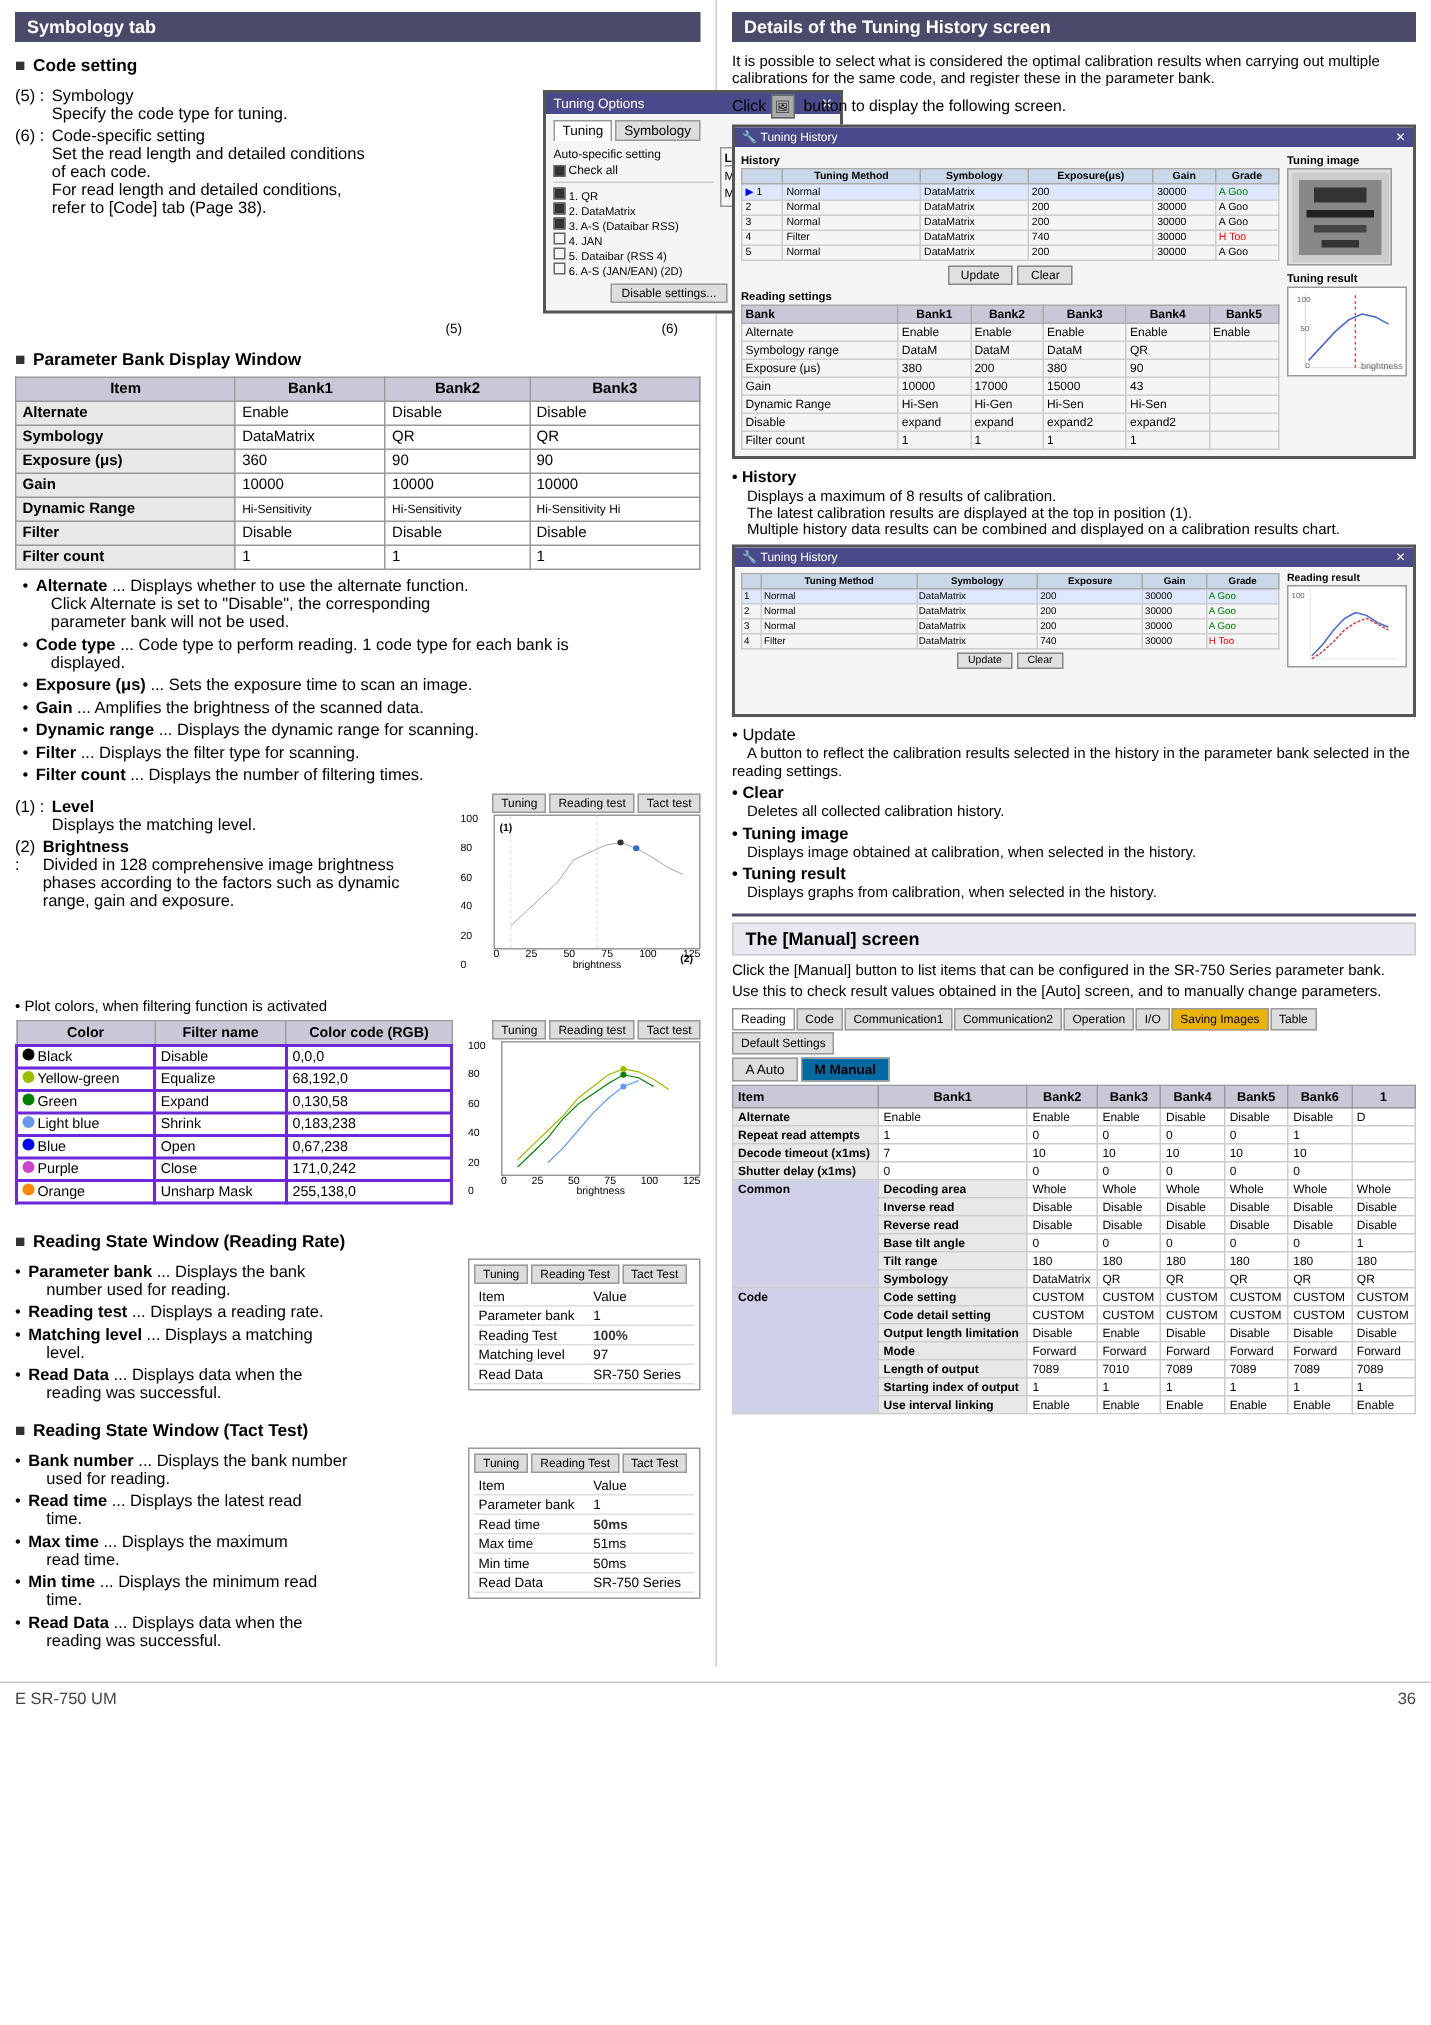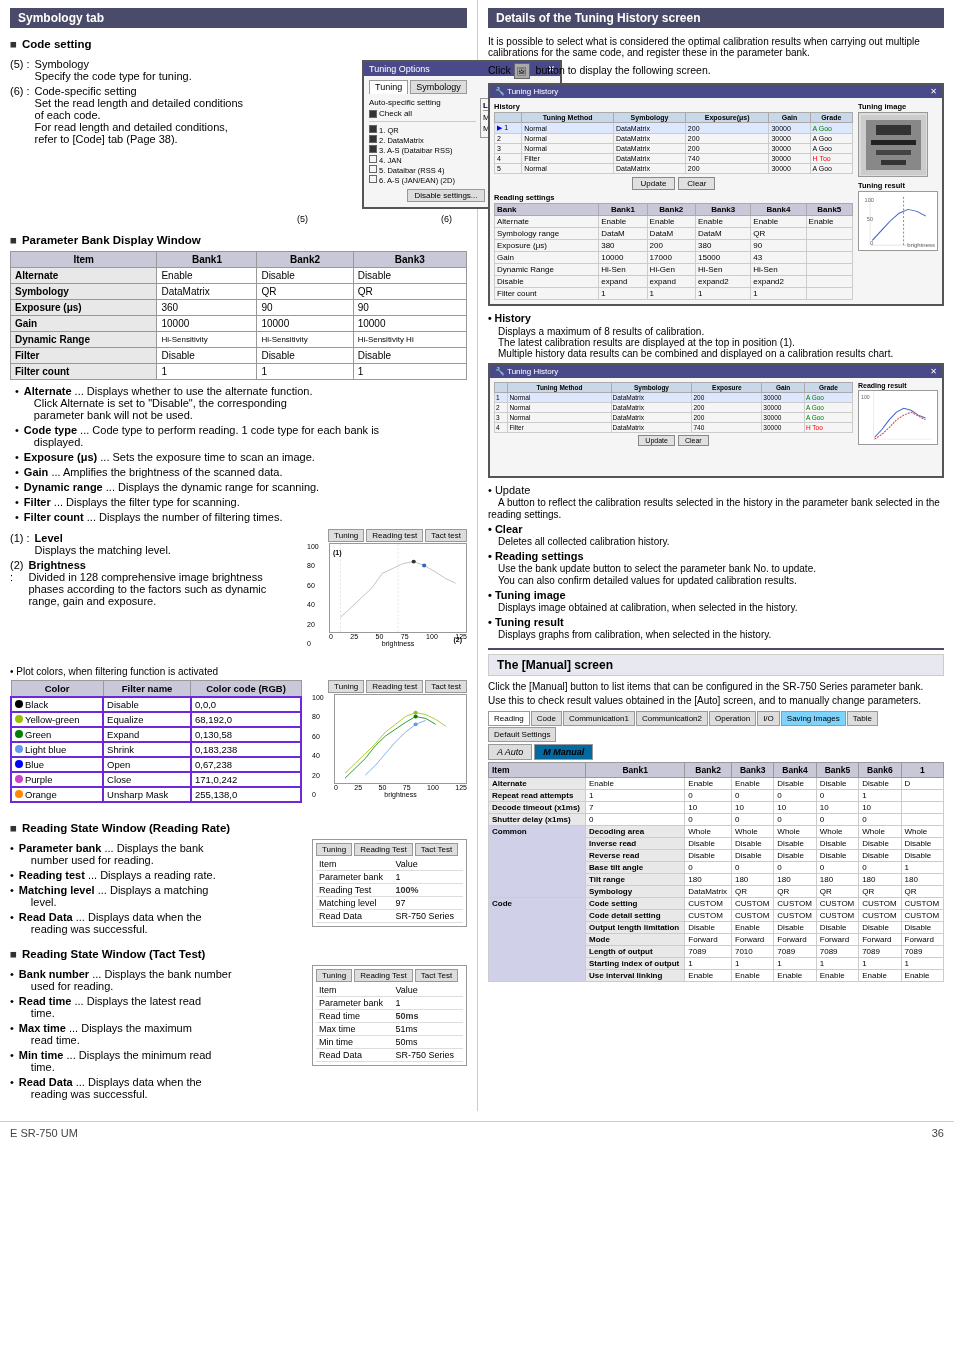--- a/index.html
+++ b/index.html
@@ -814,25 +814,20 @@
 
     <div style="margin-bottom:3px;">
       <span style="font-weight:normal;">• <span>Update</span></span><br>
       <span style="margin-left:10px; font-size:10px;">A button to reflect the calibration results selected in the history in the parameter bank selected in the reading settings.</span>
     </div>
     <div style="margin-bottom:3px;">
       <span style="font-weight:bold;">• <span>Clear</span></span><br>
       <span style="margin-left:10px; font-size:10px;">Deletes all collected calibration history.</span>
     </div>
     <div style="margin-bottom:3px;">
-      <span style="font-weight:bold;">• <span>Reading settings</span></span><br>
-      <span style="margin-left:10px; font-size:10px;">Use the bank update button to select the parameter bank No. to update.</span><br>
-      <span style="margin-left:10px; font-size:10px;">You can also confirm detailed values for updated calibration results.</span>
-    </div>
-    <div style="margin-bottom:3px;">
       <span style="font-weight:bold;">• <span>Tuning image</span></span><br>
       <span style="margin-left:10px; font-size:10px;">Displays image obtained at calibration, when selected in the history.</span>
     </div>
     <div style="margin-bottom:6px;">
       <span style="font-weight:bold;">• <span>Tuning result</span></span><br>
       <span style="margin-left:10px; font-size:10px;">Displays graphs from calibration, when selected in the history.</span>
     </div>
 
     <div class="section-divider"></div>
     <div style="font-weight:bold; font-size:12px; background:#e8e8f0; padding:3px 8px; border:1px solid #ccc; margin-bottom:5px;">The [Manual] screen</div>
@@ -840,26 +835,26 @@
     <div style="font-size:10px; margin-bottom:3px;">Click the [Manual] button to list items that can be configured in the SR-750 Series parameter bank.</div>
     <div style="font-size:10px; margin-bottom:5px;">Use this to check result values obtained in the [Auto] screen, and to manually change parameters.</div>
 
     <div style="display:flex; flex-wrap:wrap; gap:1px; margin-bottom:2px; font-size:8px;">
       <span style="border:1px solid #999; padding:2px 5px; background:#fff; cursor:pointer;">Reading</span>
       <span style="border:1px solid #999; padding:2px 5px; background:#ddd; cursor:pointer;">Code</span>
       <span style="border:1px solid #999; padding:2px 5px; background:#ddd; cursor:pointer;">Communication1</span>
       <span style="border:1px solid #999; padding:2px 5px; background:#ddd; cursor:pointer;">Communication2</span>
       <span style="border:1px solid #999; padding:2px 5px; background:#ddd; cursor:pointer;">Operation</span>
       <span style="border:1px solid #999; padding:2px 5px; background:#ddd; cursor:pointer;">I/O</span>
-      <span style="border:1px solid #999; padding:2px 5px; background:#7dd3fc; cursor:pointer;">Saving Images</span>
+      <span style="border:1px solid #999; padding:2px 5px; background:#eab308; cursor:pointer;">Saving Images</span>
       <span style="border:1px solid #999; padding:2px 5px; background:#ddd; cursor:pointer;">Table</span>
       <span style="border:1px solid #999; padding:2px 5px; background:#ddd; cursor:pointer;">Default Settings</span>
     </div>
 
-    <div style="display:flex; gap:2px; margin-bottom:2px; font-size:9px;font-style:italic;">
+    <div style="display:flex; gap:2px; margin-bottom:2px; font-size:9px;">
       <span style="border:1px solid #999; padding:2px 8px; background:#ddd; cursor:pointer;">A Auto</span>
       <span style="border:1px solid #999; padding:2px 8px; background:#0369a1; cursor:pointer; font-weight:bold;">M Manual</span>
     </div>
 
     <div style="overflow-x:auto;">
       <table class="manual-table">
         <thead>
           <tr>
             <th style="min-width:80px; text-align:left;">Item</th>
             <th>Bank1</th>

